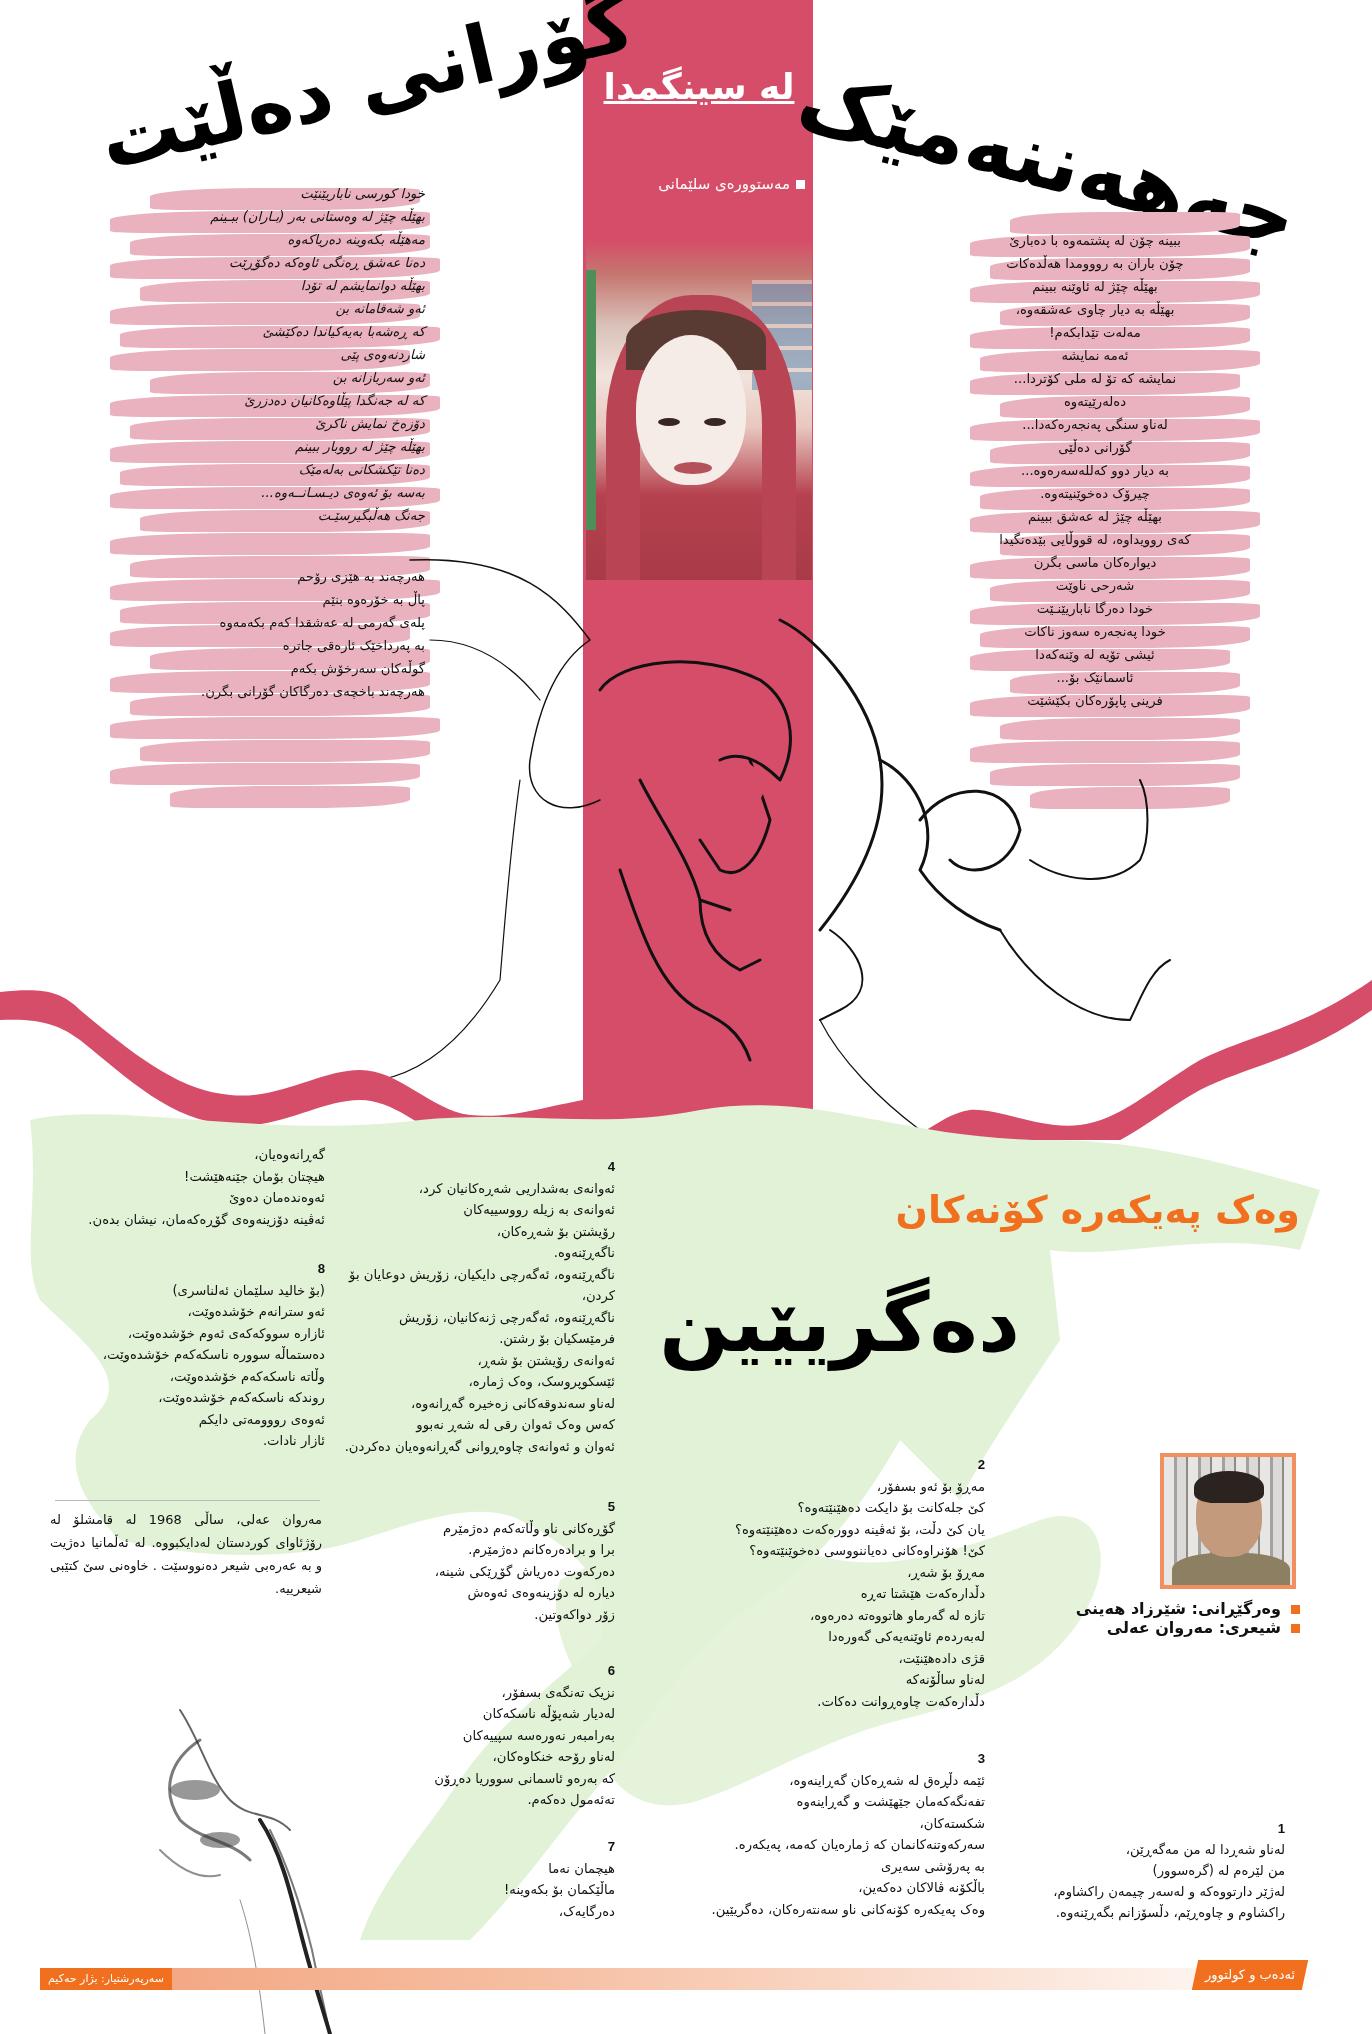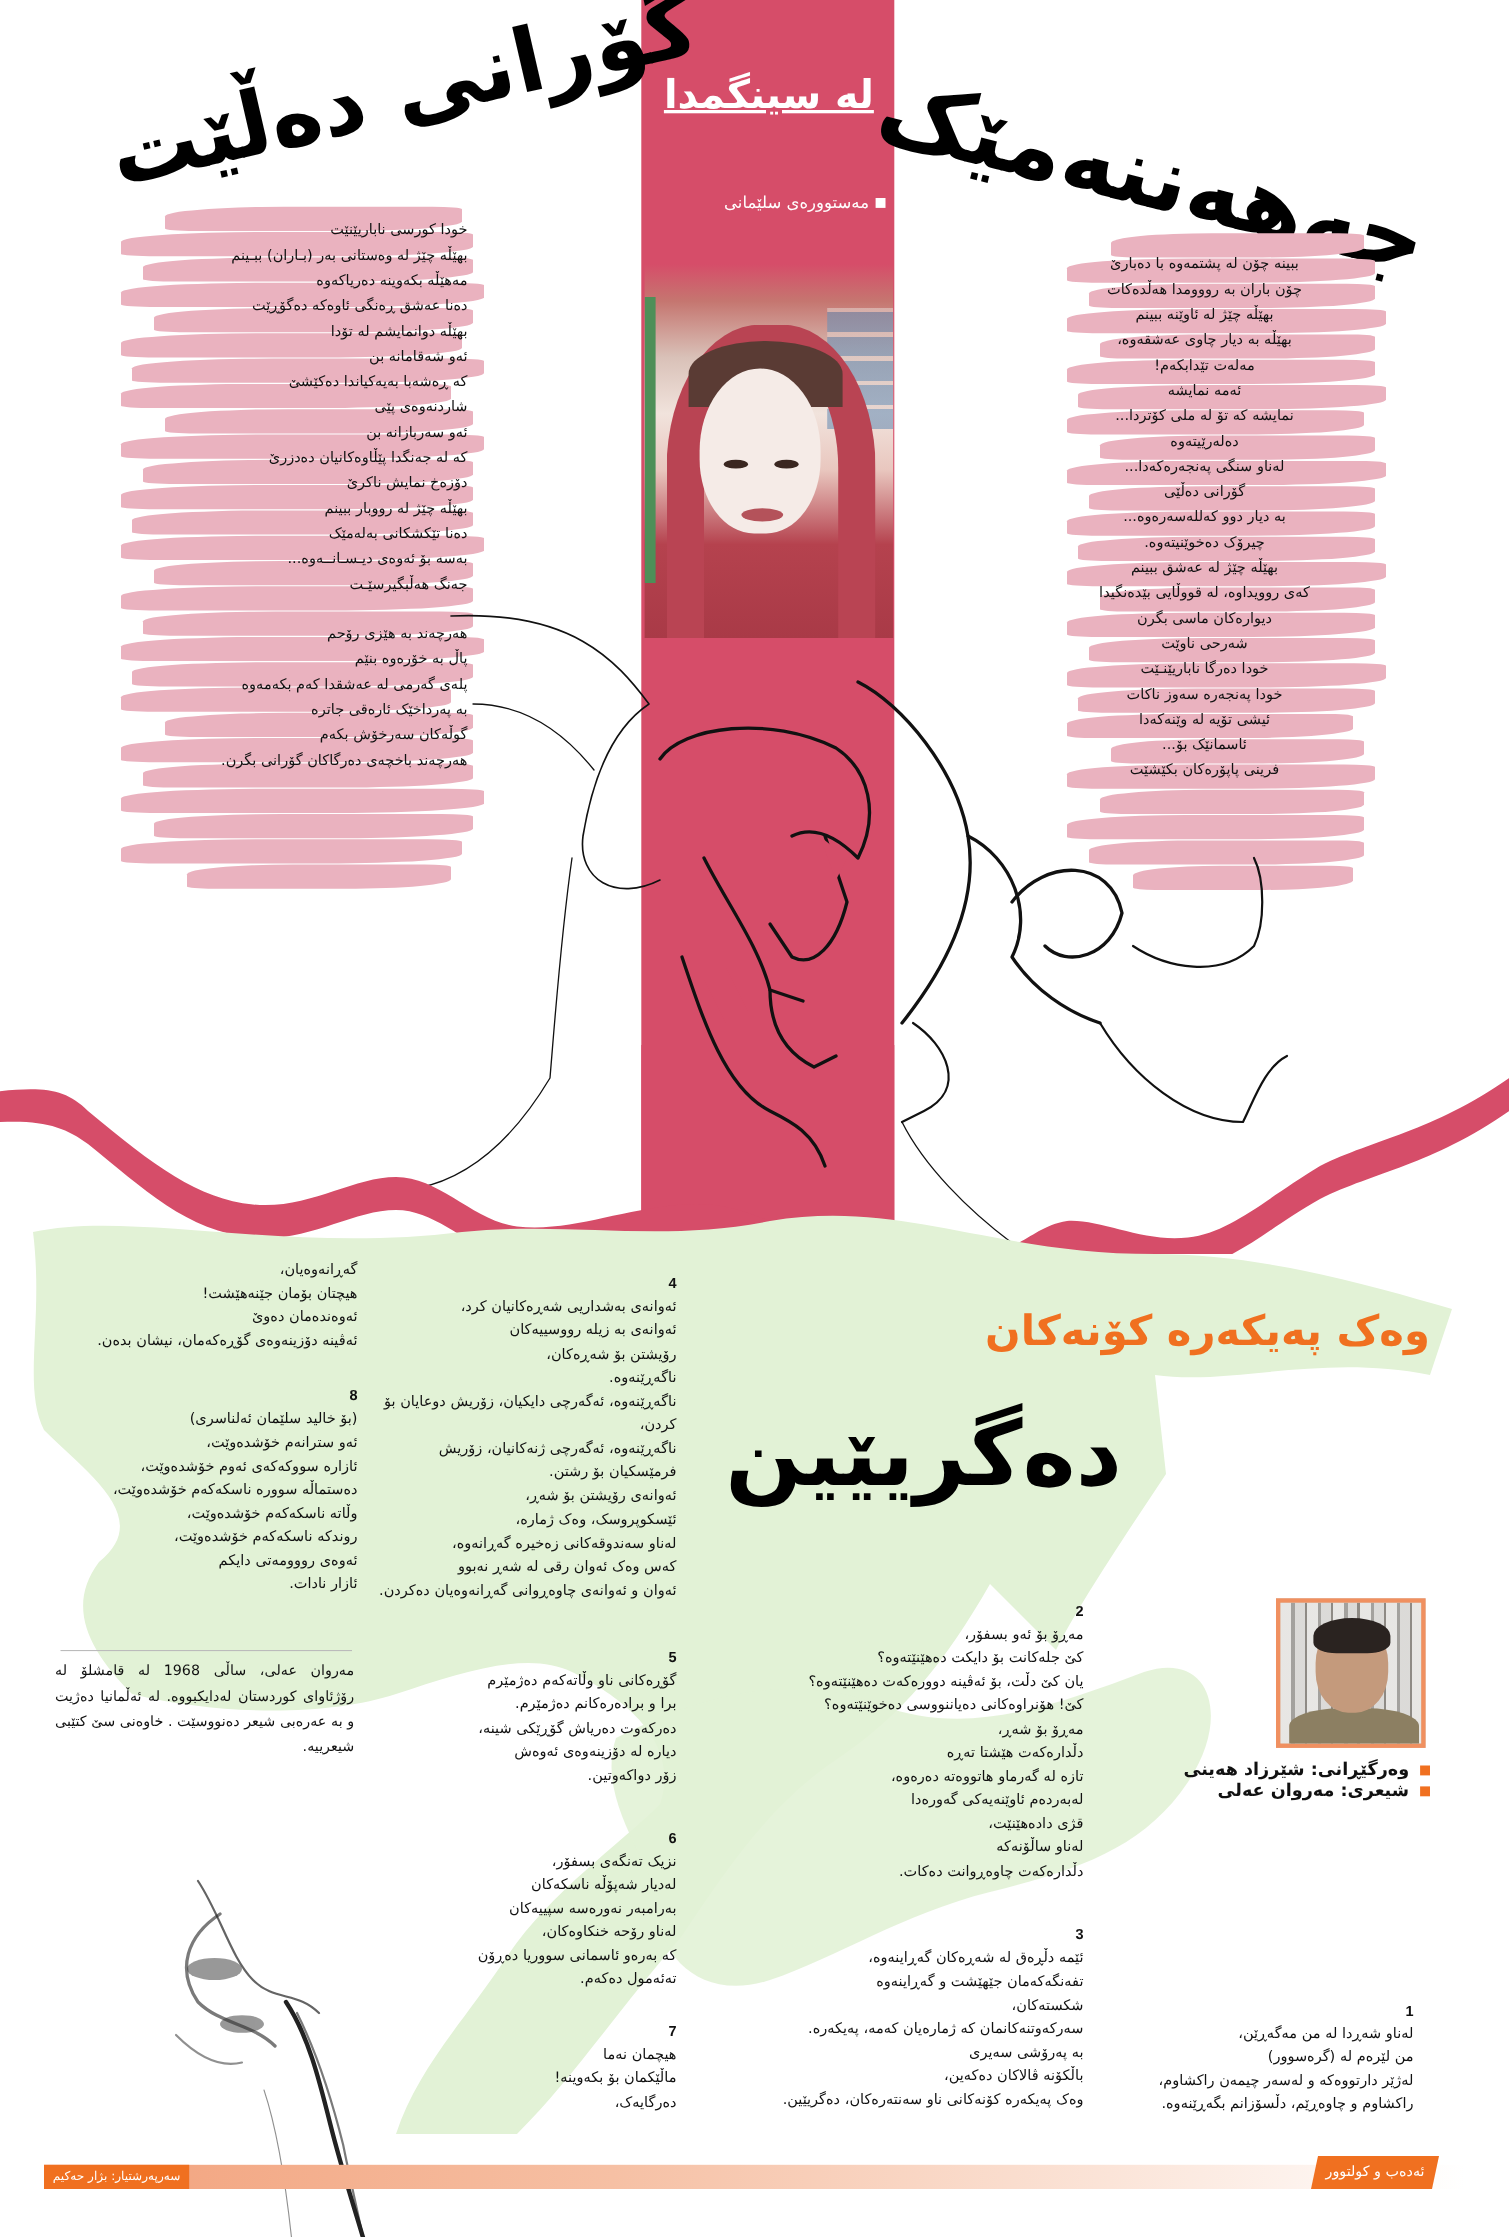--- a/index.html
+++ b/index.html
@@ -147,21 +147,21 @@
   <span style="margin-left:10px;width:270px"></span>
     <span style="width:260px"></span>
     <span style="margin-left:40px;width:230px"></span>
   <span style="width:280px"></span>
     <span style="margin-left:30px;width:240px"></span>
     <span style="width:270px"></span>
   <span style="margin-left:20px;width:250px"></span>
     <span style="margin-left:60px;width:200px"></span>
 </div>
 
-<div class="poem" style="left:150px; top:198px; width:275px;">
+<div class="poem" style="left:150px; top:182px; width:275px;font-style:italic;">
   <div>خودا کورسی ناباریێنێت</div>
   <div>بهێڵە چێژ لە وەستانی بەر (بـاران) ببـینم</div>
   <div>مەهێڵە بکەوینە دەریاکەوە</div>
   <div>دەنا عەشق ڕەنگی ئاوەکە دەگۆڕێت</div>
   <div>بهێڵە دوانمایشم لە تۆدا</div>
   <div>ئەو شەقامانە بن</div>
   <div>کە ڕەشەبا بەیەکیاندا دەکێشێ</div>
   <div>شاردنەوەی پێی</div>
   <div>ئەو سەربازانە بن</div>
   <div>کە لە جەنگدا پێڵاوەکانیان دەدزرێ</div>

